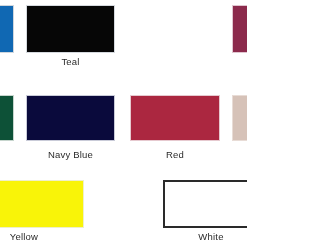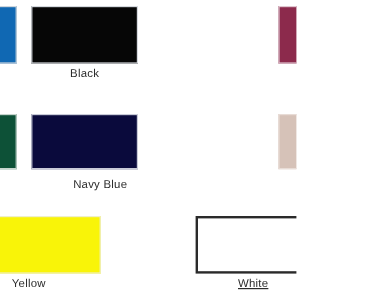--- a/index.html
+++ b/index.html
@@ -44,36 +44,40 @@
 </style>
 </head>
 <body style="background: rgb(255, 255, 255);">
 
 <div id="swatch-grid">
     <div class="swatch-cell" style="left: -36px; top: 5px; width: 50px; height: 65px;">
       <div class="swatch-chip" style="width: 50px; height: 48px; background: rgb(16, 104, 179); border: 1px solid rgb(207, 214, 221);"></div>
     </div>
     <div class="swatch-cell" style="left: 26px; top: 5px; width: 89px; height: 65px;">
       <div class="swatch-chip" style="width: 89px; height: 48px; background: rgb(6, 6, 6); border: 1px solid rgb(213, 217, 222);"></div>
-      <div class="swatch-label" style="top: 51px; color: rgb(43, 43, 43);">Black</div>
+      <div class="swatch-label" style="top: 51px; color: rgb(43, 43, 43);">Teal</div>
     </div>
     <div class="swatch-cell" style="left: 232px; top: 5px; width: 50px; height: 65px;">
       <div class="swatch-chip" style="width: 50px; height: 48px; background: rgb(140, 42, 76); border: 1px solid rgb(224, 198, 208);"></div>
     </div>
     <div class="swatch-cell" style="left: -36px; top: 95px; width: 50px; height: 68px;">
       <div class="swatch-chip" style="width: 50px; height: 46px; background: rgb(13, 81, 55); border: 1px solid rgb(198, 213, 205);"></div>
     </div>
-    <div class="swatch-cell" style="left: 26px; top: 95px; width: 89px; height: 68px; padding-left: 26px;">
+    <div class="swatch-cell" style="left: 26px; top: 95px; width: 89px; height: 68px;">
       <div class="swatch-chip" style="width: 89px; height: 46px; background: rgb(10, 10, 60); border: 1px solid rgb(201, 203, 216);"></div>
       <div class="swatch-label" style="top: 54px; color: rgb(43, 43, 43);">Navy Blue</div>
+    </div>
+    <div class="swatch-cell" style="left: 130px; top: 95px; width: 90px; height: 68px;">
+      <div class="swatch-chip" style="width: 90px; height: 46px; background: rgb(171, 39, 64); border: 1px solid rgb(230, 201, 207);"></div>
+      <div class="swatch-label" style="top: 54px; color: rgb(43, 43, 43);">Red</div>
     </div>
     <div class="swatch-cell" style="left: 232px; top: 95px; width: 50px; height: 68px;">
       <div class="swatch-chip" style="width: 50px; height: 46px; background: rgb(214, 194, 184); border: 1px solid rgb(232, 220, 214);"></div>
     </div>
     <div class="swatch-cell" style="left: -36px; top: 180px; width: 120px; height: 65px;">
       <div class="swatch-chip" style="width: 120px; height: 48px; background: rgb(249, 244, 8); border: 1px solid rgb(239, 239, 201);"></div>
       <div class="swatch-label" style="top: 51px; color: rgb(43, 43, 43);">Yellow</div>
     </div>
     <div class="swatch-cell" style="left: 163px; top: 180px; width: 96px; height: 65px;">
       <div class="swatch-chip" style="width: 96px; height: 48px; background: rgb(255, 255, 255); border: 2px solid rgb(42, 42, 42);"></div>
-      <div class="swatch-label" style="top: 51px; color: rgb(43, 43, 43); text-decoration: underline;">White</div>
+      <div class="swatch-label" style="top: 51px; color: rgb(43, 43, 43);">White</div>
     </div>
   </div>
 
 </body></html>

